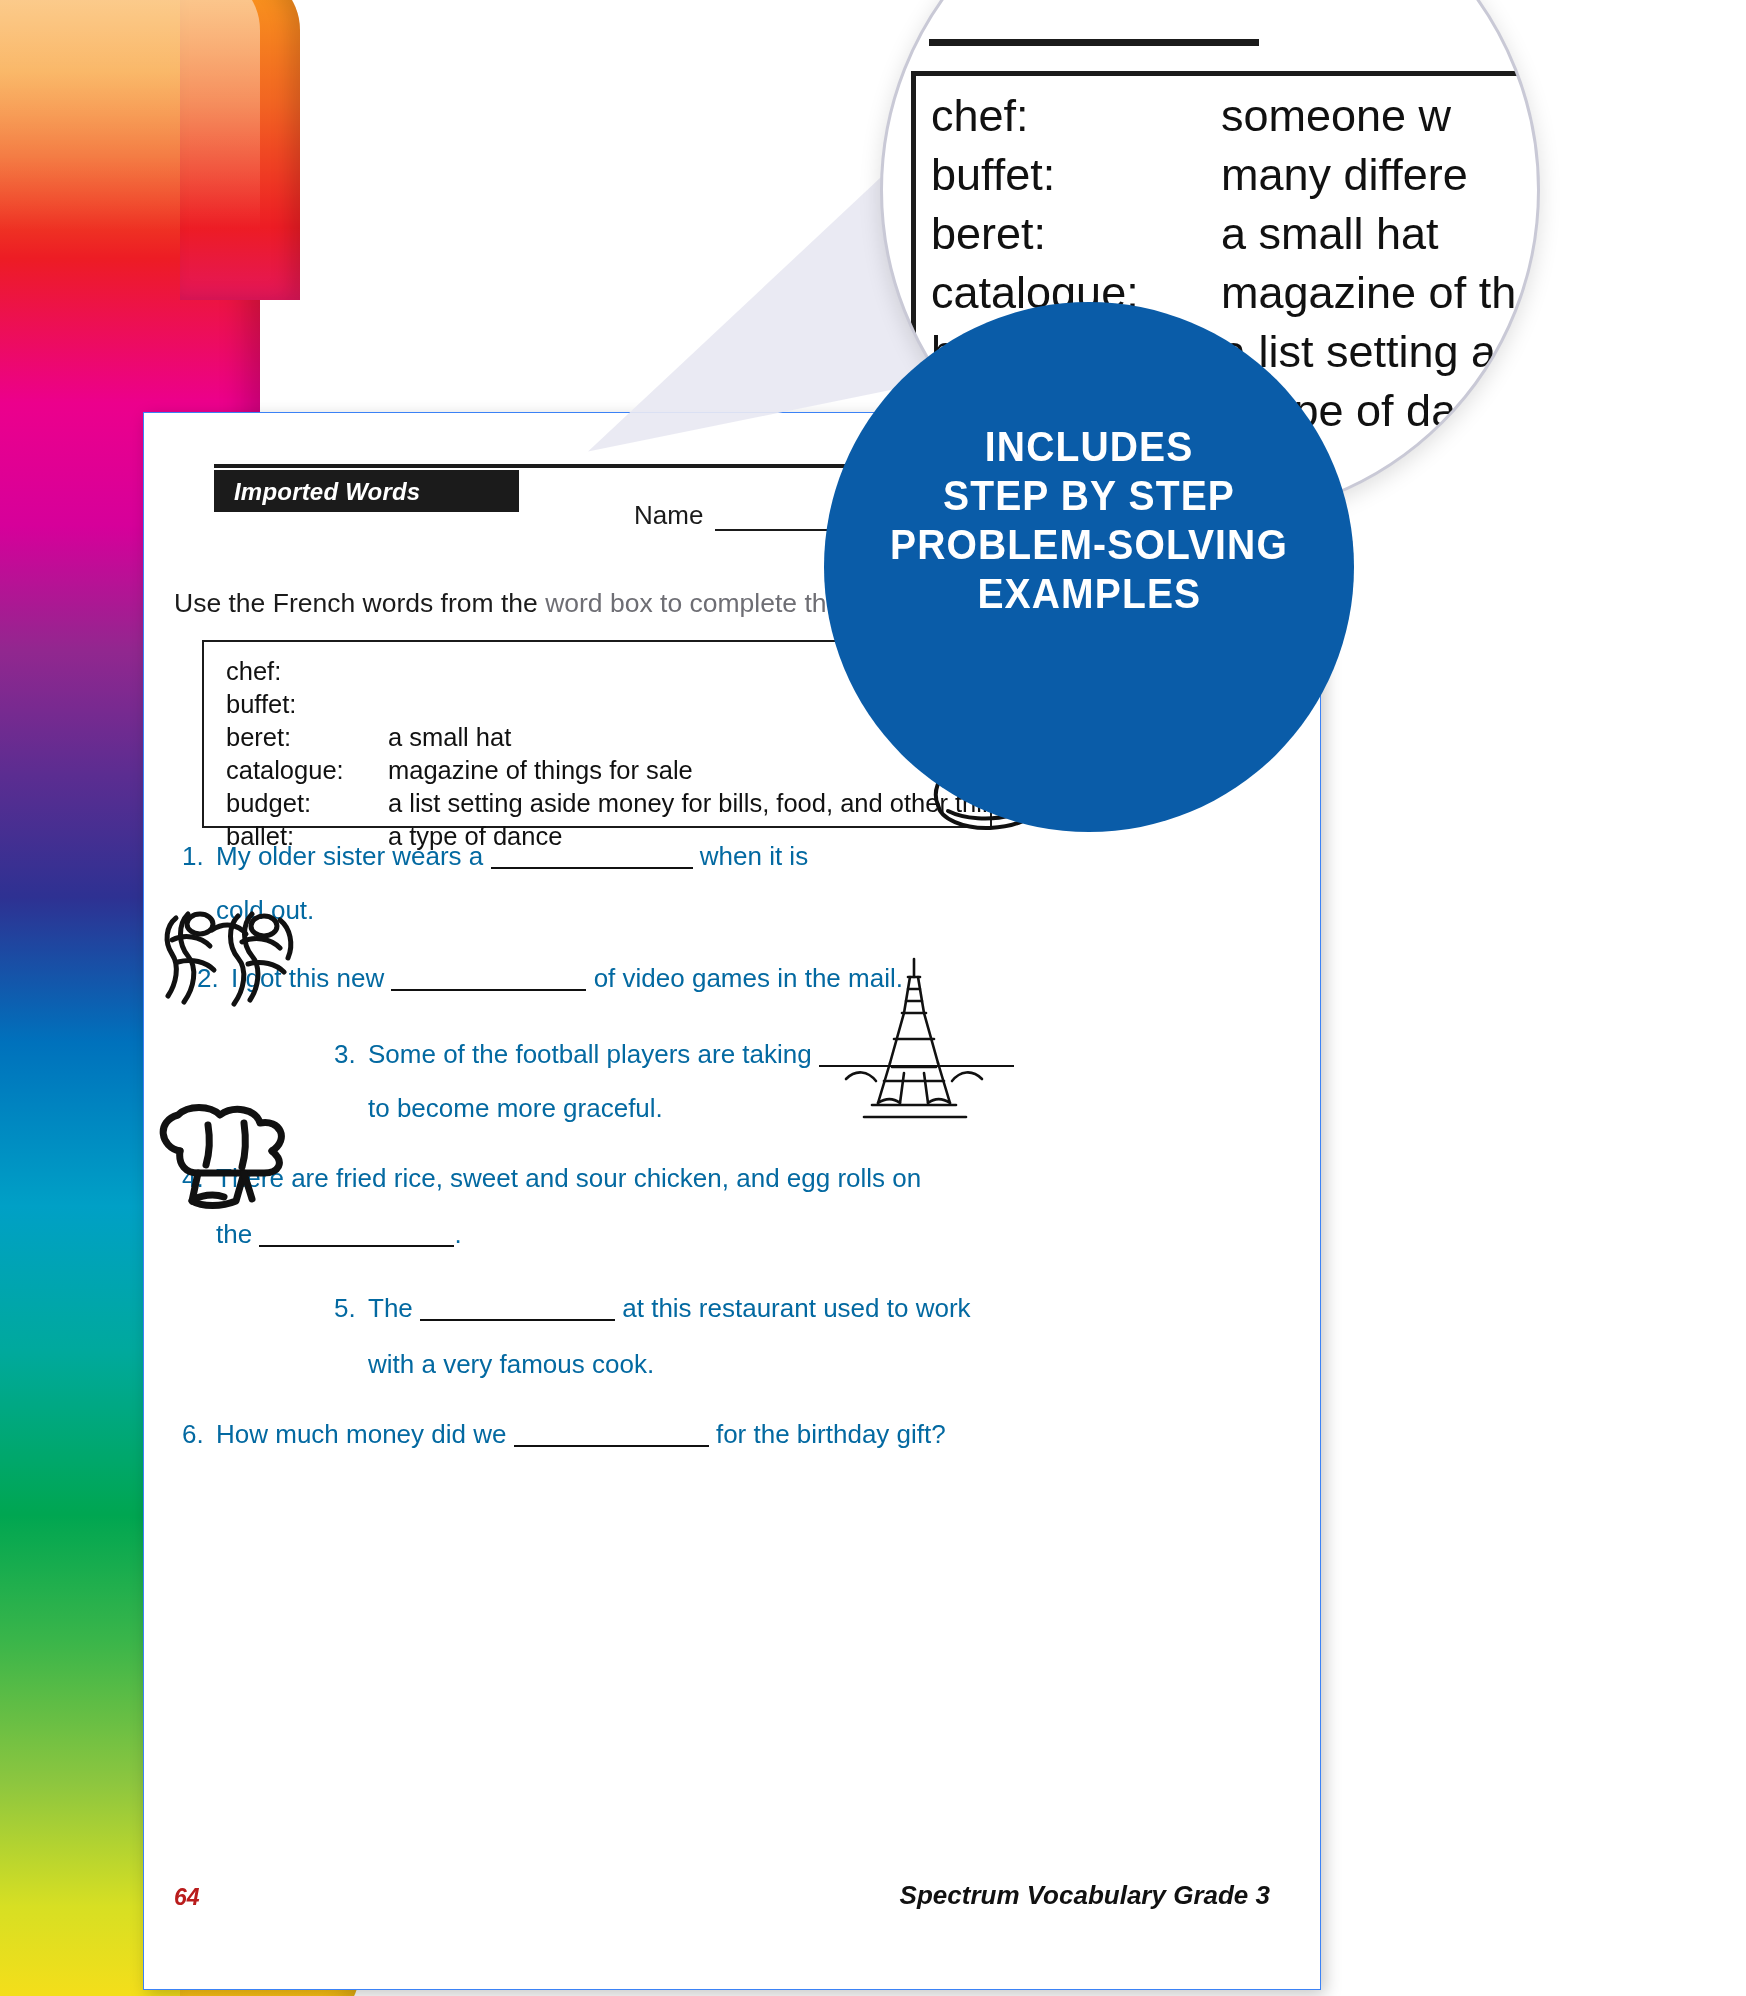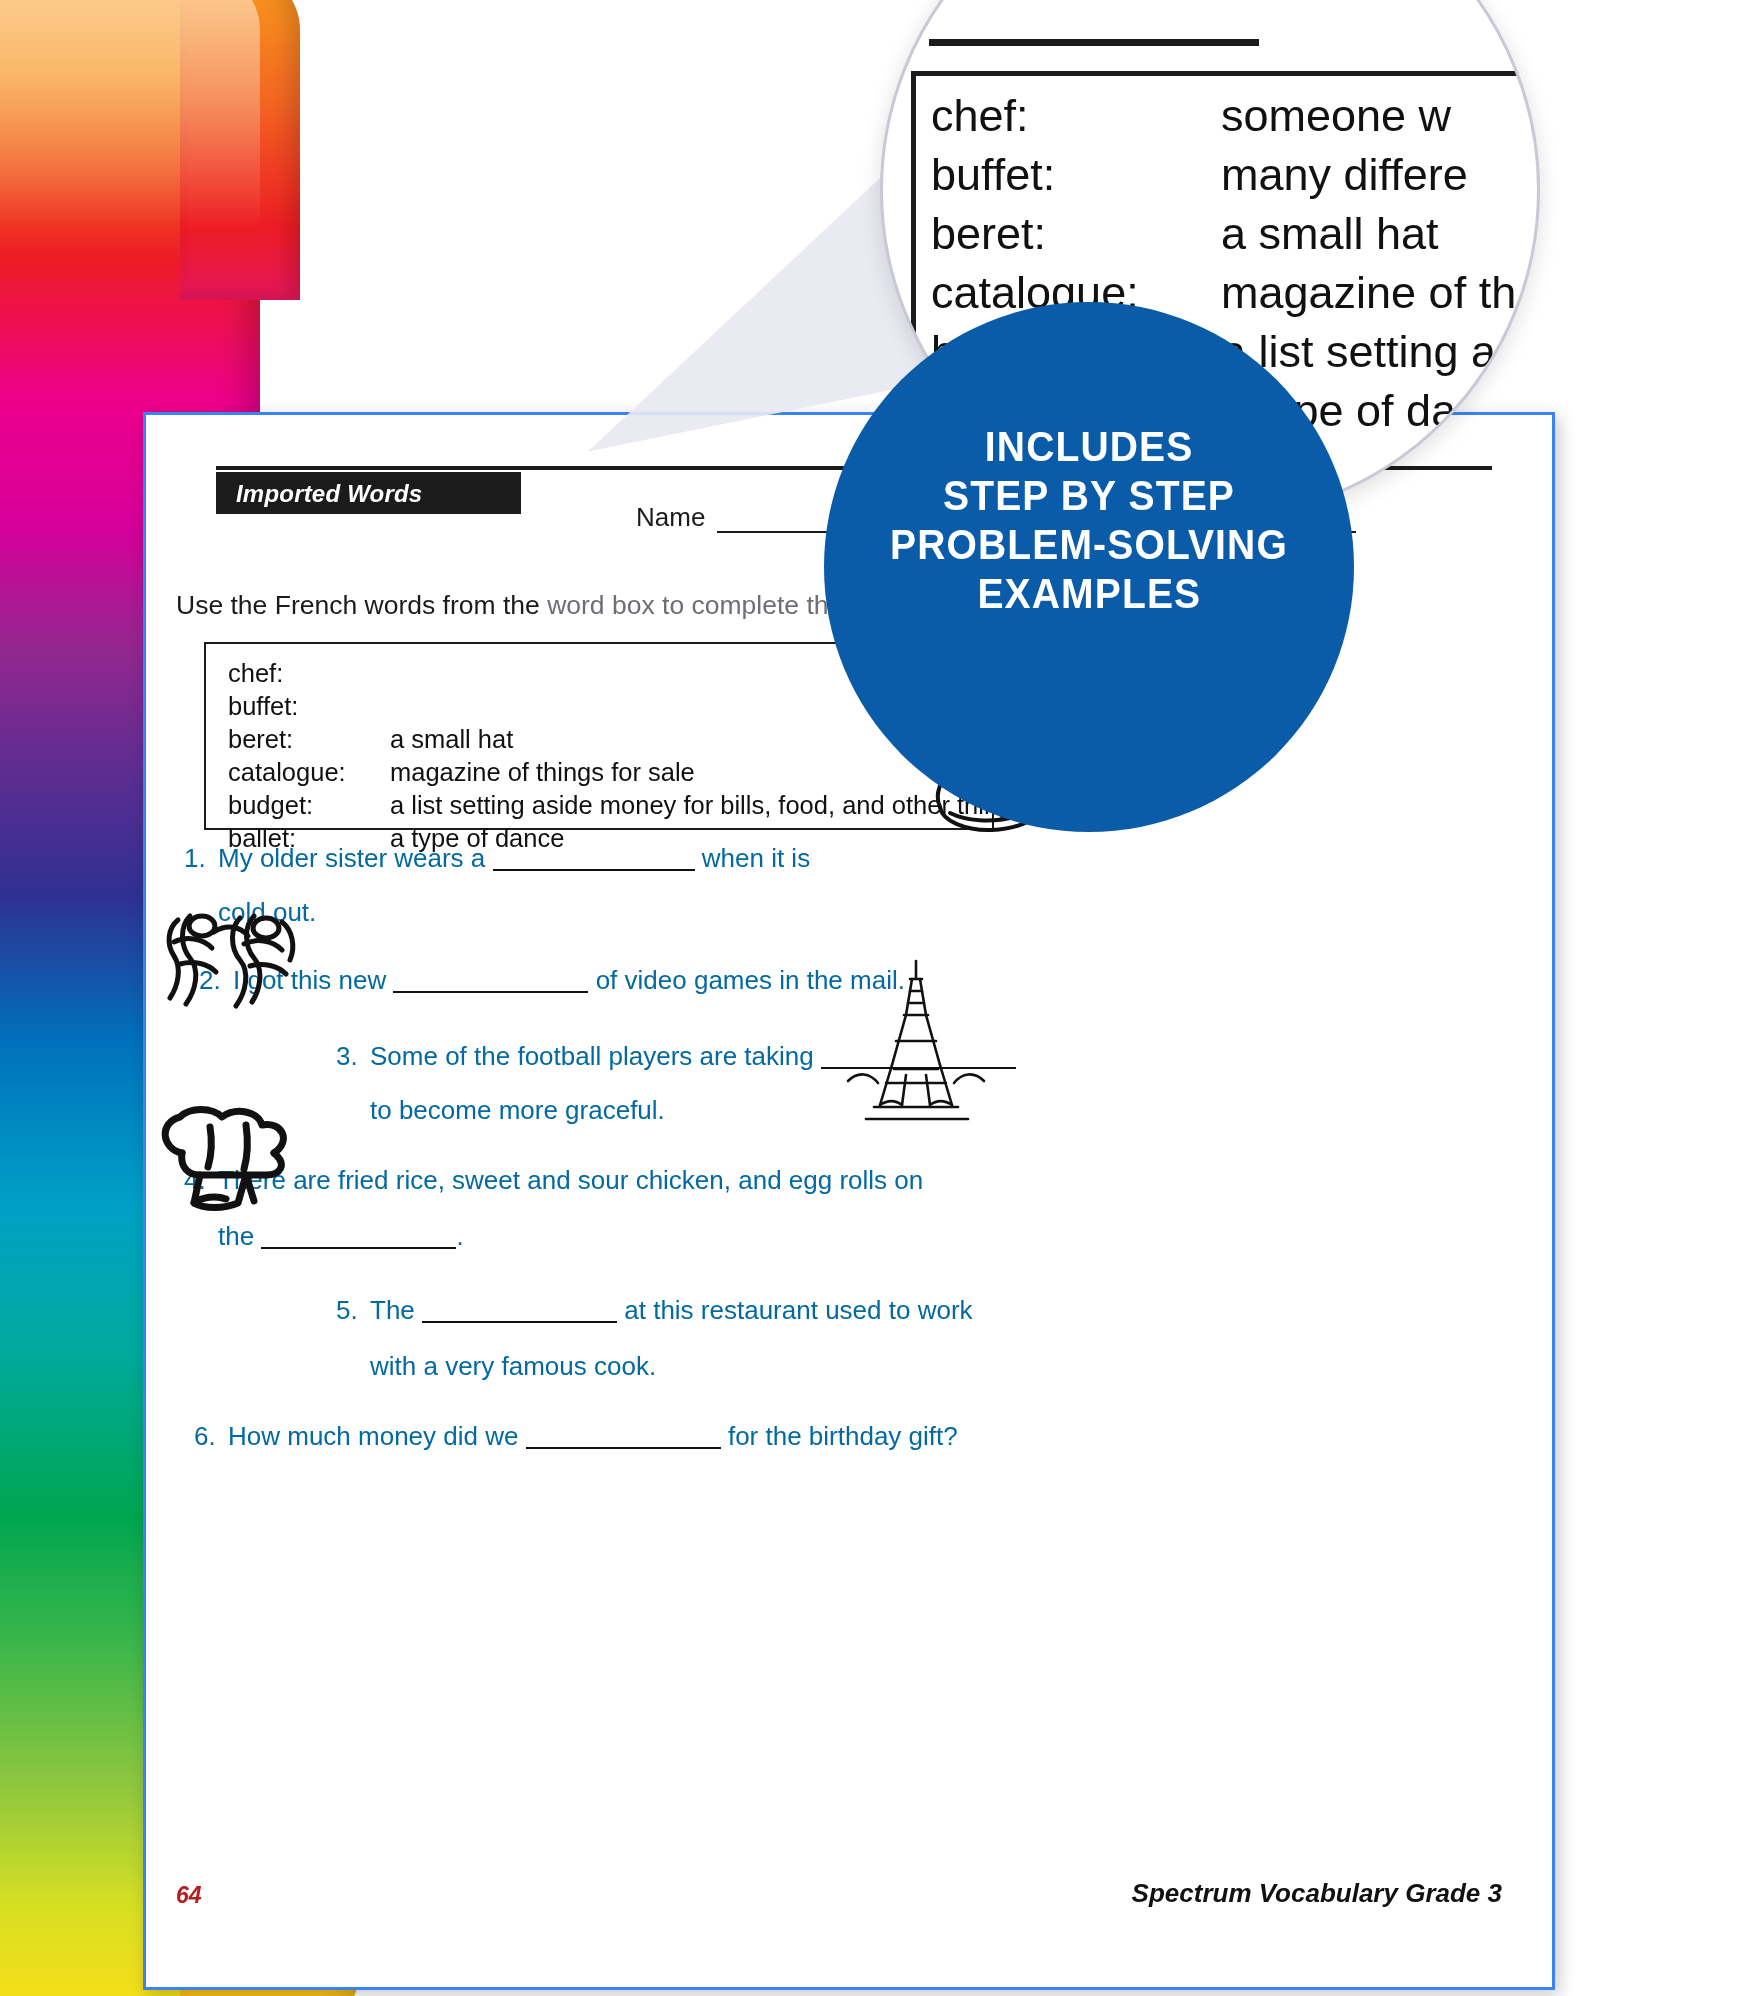--- a/index.html
+++ b/index.html
@@ -70,24 +70,24 @@
     border-radius: 0 0 60px 0;
     background: linear-gradient(to bottom, #d7df23 0%, #ffde17 55%, #fcb814 100%);
     box-shadow: inset -10px 0 20px rgba(0,0,0,0.12);
   }
 
   
   #worksheet-page {
     position: absolute;
     left: 143px;
     top: 412px;
-    width: 1412px;
+    width: 1178px;
     height: 1578px;
     background: #ffffff;
-    border: 3px solid #3b82f6;
+    border: 1px solid #3b82f6;
     box-shadow: 4px 5px 16px rgba(0,0,0,0.22);
     overflow: hidden;
   }
 
   
   #page-header {
     position: absolute;
     left: 70px;
     top: 73px;
     right: 60px;
@@ -369,21 +369,21 @@
       <span>the </span><span class="blank b-md"></span><span>.</span>
     </div>
 
     <div class="q-row" style="left:190px; top:452px;">
       <span class="q-num">5.</span><span>The </span><span class="blank b-md"></span><span> at this restaurant used to work</span>
     </div>
     <div class="q-row" style="left:224px; top:508px;">
       <span>with a very famous cook.</span>
     </div>
 
-    <div class="q-row" style="left:48px; top:578px;">
+    <div class="q-row" style="left:38px; top:578px;">
       <span class="q-num">6.</span><span>How much money did we </span><span class="blank b-md"></span><span> for the birthday gift?</span>
     </div>
   </div>
 
   <div class="art" id="art-beret">
     <svg width="125" height="95" viewBox="0 0 125 95">
       <g fill="none" stroke="#111" stroke-width="4" stroke-linecap="round" stroke-linejoin="round">
         <path d="M14 62 C6 44 22 18 52 10 C84 2 112 14 116 34 C119 48 106 58 92 61"></path>
         <path d="M14 62 C16 76 40 86 66 85 C90 84 110 76 114 64 C116 56 108 51 96 52"></path>
         <path d="M92 61 C104 58 118 56 121 49 C123 43 115 38 107 39"></path>

